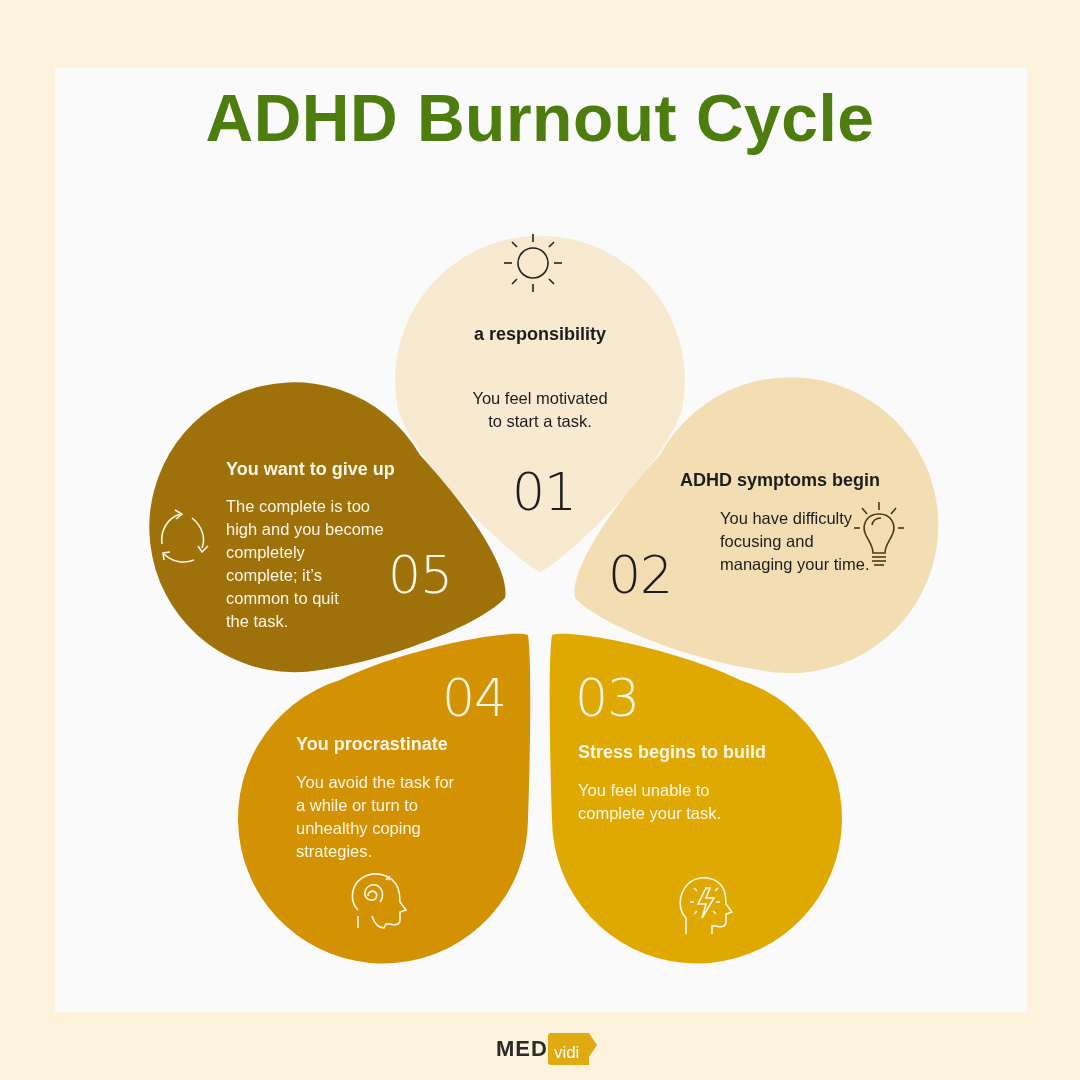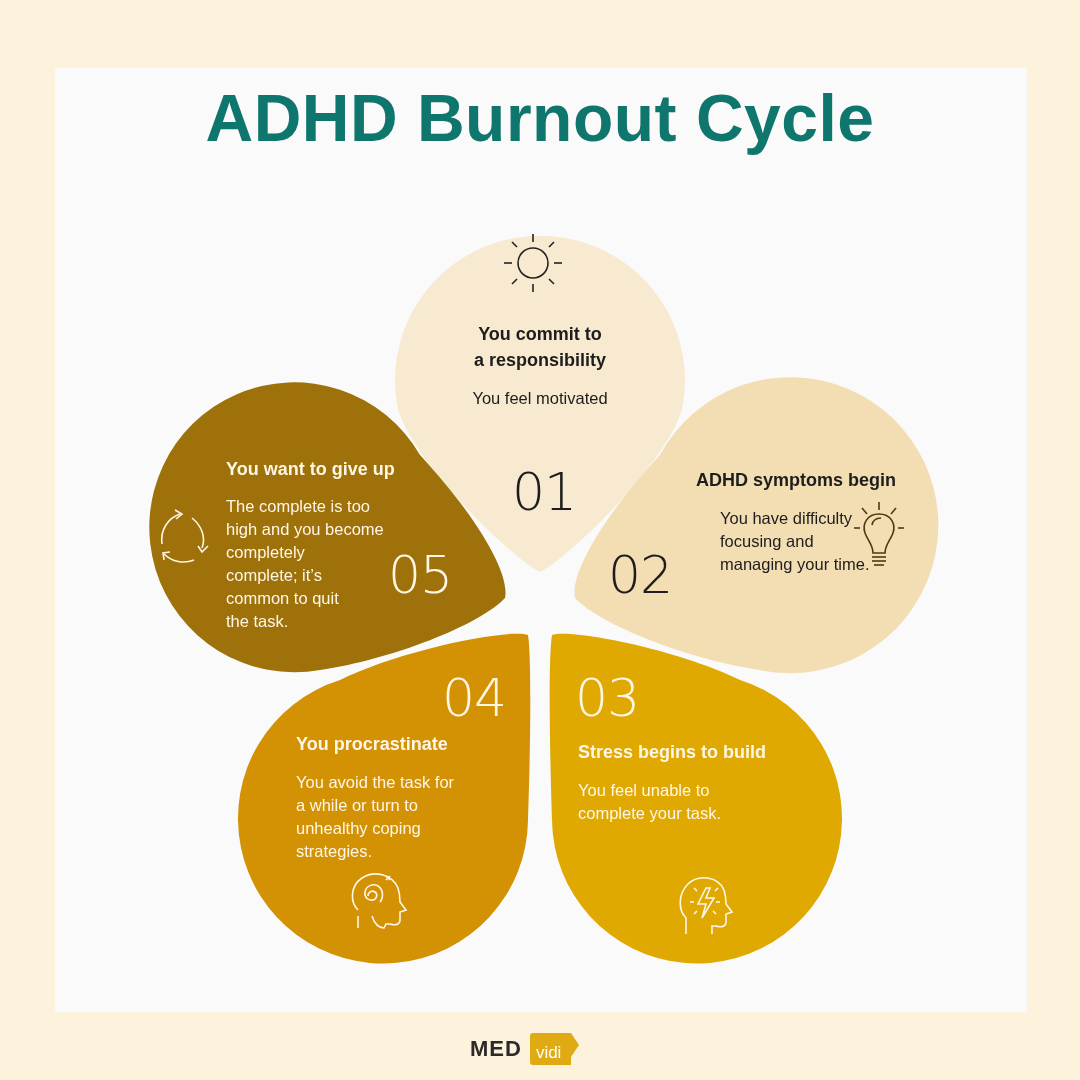--- a/index.html
+++ b/index.html
@@ -1,28 +1,28 @@
 <!DOCTYPE html>
 <html><head>
 <meta charset="utf-8">
 <style>
   html, body { margin:0; padding:0; }
   body { width:1080px; height:1080px; background:#fdf3dc; position:relative; overflow:hidden; font-family:"Liberation Sans", "DejaVu Sans", sans-serif; }
   .card { position:absolute; left:55px; top:68px; width:972px; height:944px; background:#fafafa; }
-  .title { position:absolute; left:0; top:80px; width:1080px; text-align:center; font-size:66px; font-weight:bold; color:#0f766e; letter-spacing:0.5px; }
+  .title { position:absolute; left:0; top:80px; width:1080px; text-align:center; font-size:66px; font-weight:bold; color:#4d7c0f; letter-spacing:0.5px; }
   svg.petals { position:absolute; left:0; top:0; width:1080px; height:1080px; }
   .txt { position:absolute; }
   .head { font-size:18px; font-weight:bold; line-height:26px; }
   .body { font-size:16.5px; line-height:23px; }
   .num { position:absolute; font-size:52px; font-weight:300; font-family:"DejaVu Sans", sans-serif; letter-spacing:-1px; }
   .dark { color:#1d1d1d; }
   .light { color:#fff6e6; }
   .center { text-align:center; }
   .icon { position:absolute; }
-  .logo { position:absolute; left:470px; top:1036px; height:26px; display:flex; align-items:center; gap:8px; }
+  .logo { position:absolute; left:496px; top:1036px; height:26px; display:flex; align-items:center; gap:0; }
   .logo-med { font-size:22px; font-weight:bold; color:#2a2a2a; letter-spacing:1px; }
   .logo-vidi { position:relative; background:#e0aa12; color:#fff; font-size:17px; padding:8px 10px 0 6px; height:24px; line-height:24px; border-radius:3px 0 0 3px; }
   .logo-vidi::after { content:""; position:absolute; right:-8px; top:0; border-left:8px solid #e0aa12; border-top:12px solid transparent; border-bottom:12px solid transparent; }
 </style>
 </head>
 <body>
 
 <div class="card"></div>
 
 <div class="title">ADHD Burnout Cycle</div>
@@ -45,29 +45,29 @@
   <line x1="33" y1="4" x2="33" y2="12"></line>
     <line x1="33" y1="54" x2="33" y2="62"></line>
   <line x1="4" y1="33" x2="12" y2="33"></line>
     <line x1="54" y1="33" x2="62" y2="33"></line>
   <line x1="12" y1="12" x2="17" y2="17"></line>
     <line x1="49" y1="49" x2="54" y2="54"></line>
   <line x1="54" y1="12" x2="49" y2="17"></line>
     <line x1="12" y1="54" x2="17" y2="49"></line>
 </svg>
 <div class="txt head dark center" style="left:430px;top:321px;width:220px;">
-  <div>You commit to</div>
   <div>a responsibility</div>
 </div>
 <div class="txt body dark center" style="left:430px;top:387px;width:220px;">
   <div>You feel motivated</div>
+  <div>to start a task.</div>
 </div>
 <div class="num dark" style="left:512px;top:462px;">01</div>
 
-<div class="txt head dark" style="left:696px;top:467px;">ADHD symptoms begin</div>
+<div class="txt head dark" style="left:680px;top:467px;">ADHD symptoms begin</div>
 <div class="txt body dark" style="left:720px;top:507px;width:180px;">
   <div>You have difficulty</div>
   <div>focusing and</div>
   <div>managing your time.</div>
 </div>
 <div class="num dark" style="left:608px;top:545px;">02</div>
 <svg class="icon" style="left:848px;top:500px" width="62" height="74" viewBox="0 0 62 74" fill="none" stroke="#4a3b12" stroke-width="1.6">
   <line x1="31" y1="2" x2="31" y2="10"></line>
   <line x1="14" y1="8" x2="19" y2="14"></line>
     <line x1="48" y1="8" x2="43" y2="14"></line>

